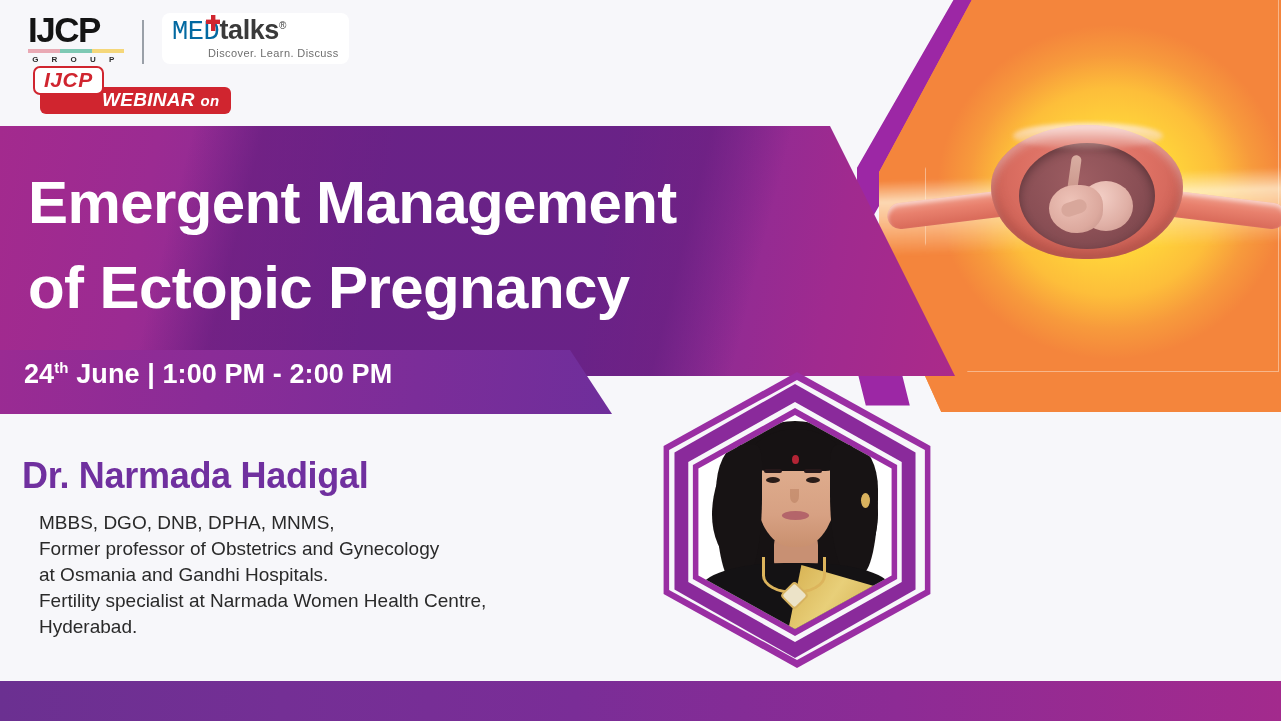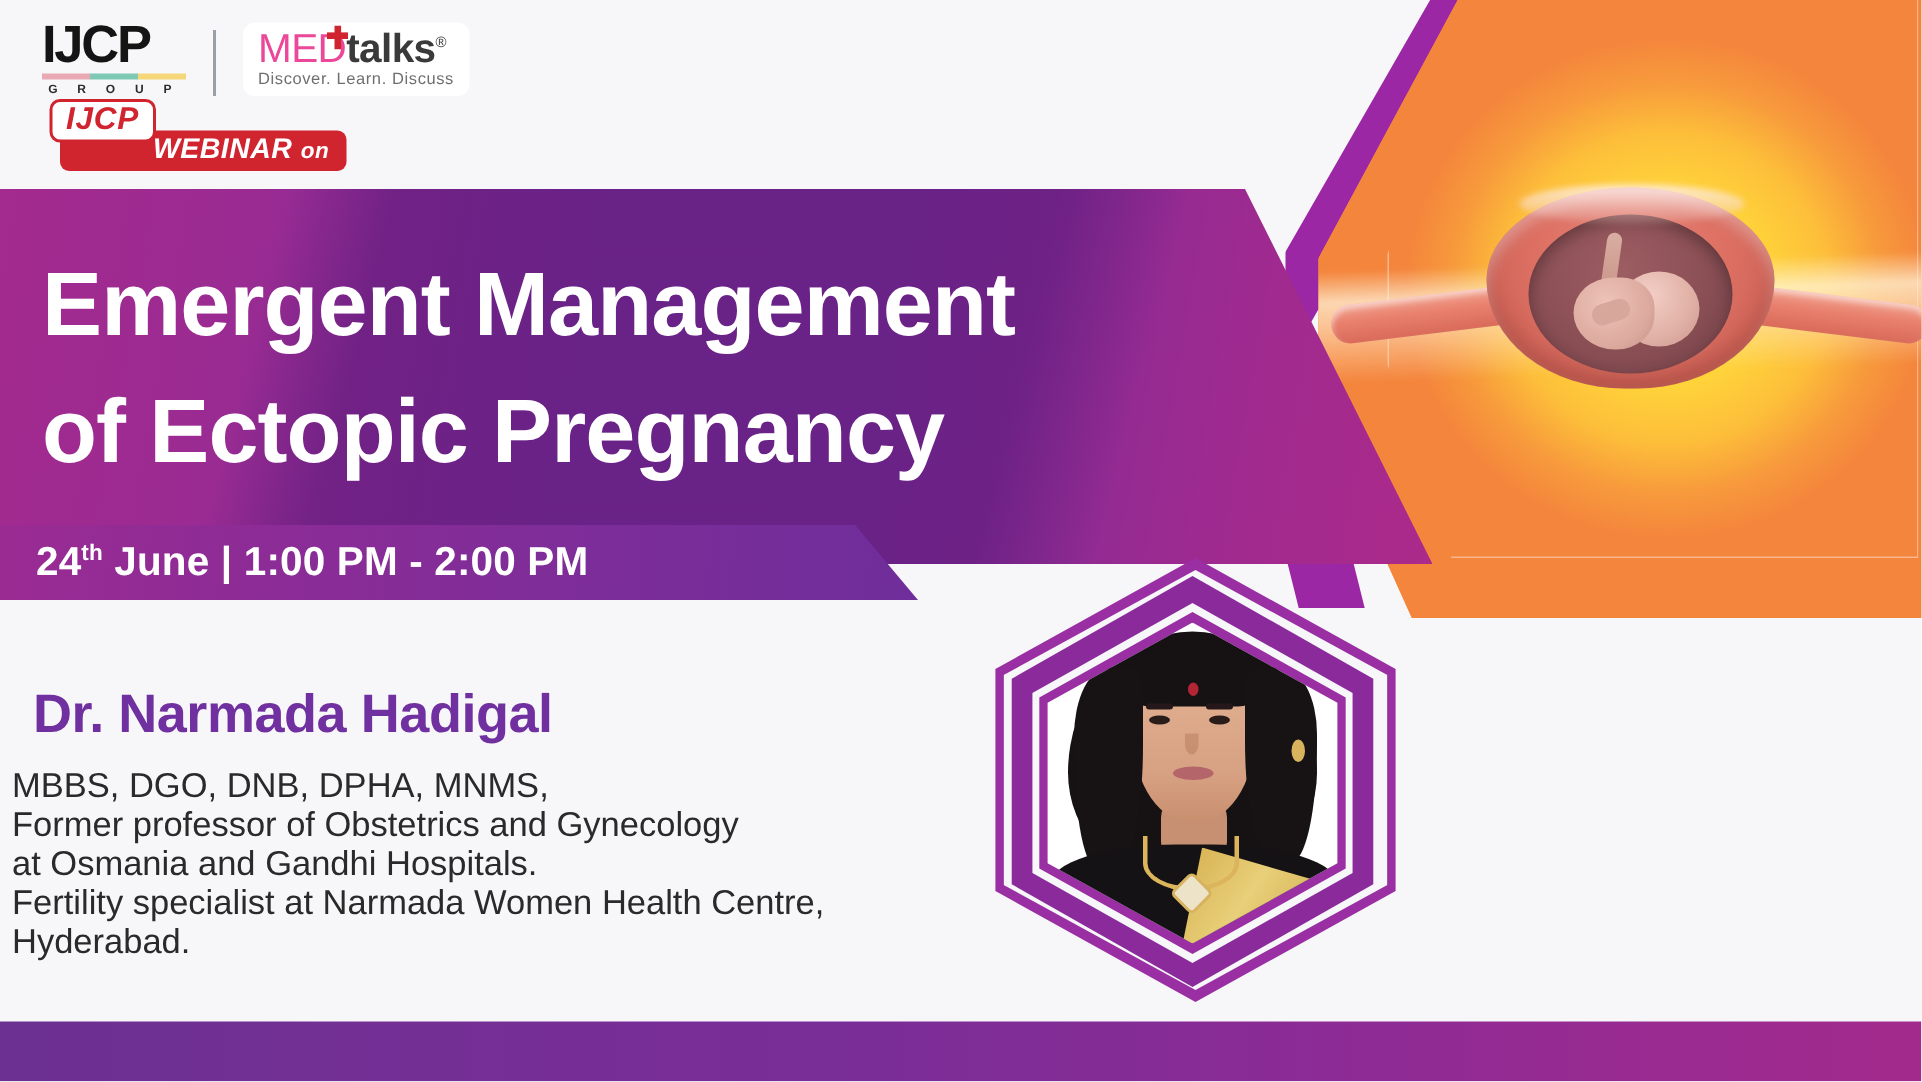--- a/index.html
+++ b/index.html
@@ -61,41 +61,42 @@
     border-radius: 8px;
     padding: 4px 10px 5px 10px;
     position: relative;
   }
   .medtalks-word {
     font-size: 27px;
     line-height: 1;
     letter-spacing: -0.4px;
     white-space: nowrap;
   }
-  .med-part { color: #ec4899; font-weight: normal; }
+  .med-part { color: #0369a1; font-weight: normal; font-family: Liberation Mono, monospace; }
   .talks-part { color: #3a3a3a; font-weight: bold; }
   .med-cross {
     display: inline-block;
     position: relative;
     width: 0;
     height: 0;
     vertical-align: top;
   }
   .med-cross svg { position: absolute; left: -13px; top: -2px; }
   .medtalks-reg {
     font-size: 10px;
     color: #3a3a3a;
     vertical-align: super;
   }
   .medtalks-tag {
     font-size: 11px;
     color: #6f6f6f;
     letter-spacing: 0.4px;
     margin-top: 1px;
     white-space: nowrap;
+    margin-left: 36px;
   }
 
   
   .live-badge {
     position: absolute;
     left: 30px;
     top: 66px;
     width: 150px;
     height: 46px;
   }
@@ -296,21 +297,21 @@
     z-index: 2;
     white-space: pre-line;
   }
 
   
   .date-bar {
     position: absolute;
     left: 0;
     top: 350px;
     width: 612px;
-    height: 50px;
+    height: 64px;
     z-index: 2;
     clip-path: polygon(0 0, 570px 0, 612px 100%, 0 100%);
     background: linear-gradient(95deg, #9a2b93 0%, #8a2c97 34%, #7b2d99 68%, #6f2e9b 100%);
   }
   .date-text {
     position: absolute;
     left: 24px;
     top: 9px;
     color: #ffffff;
     font-size: 27px;
@@ -326,23 +327,23 @@
     left: 22px;
     top: 455px;
     font-size: 36px;
     font-weight: bold;
     color: #70309f;
     letter-spacing: -0.3px;
     text-align: center;
   }
   .speaker-creds {
     position: absolute;
-    left: 8px;
+    left: 39px;
     top: 510px;
-    font-size: 23px;
+    font-size: 19px;
     line-height: 26px;
     color: #2a2a2a;
     white-space: pre-line;
   }
 
   
   .photo-wrap {
     position: absolute;
     left: 636px;
     top: 362px;

